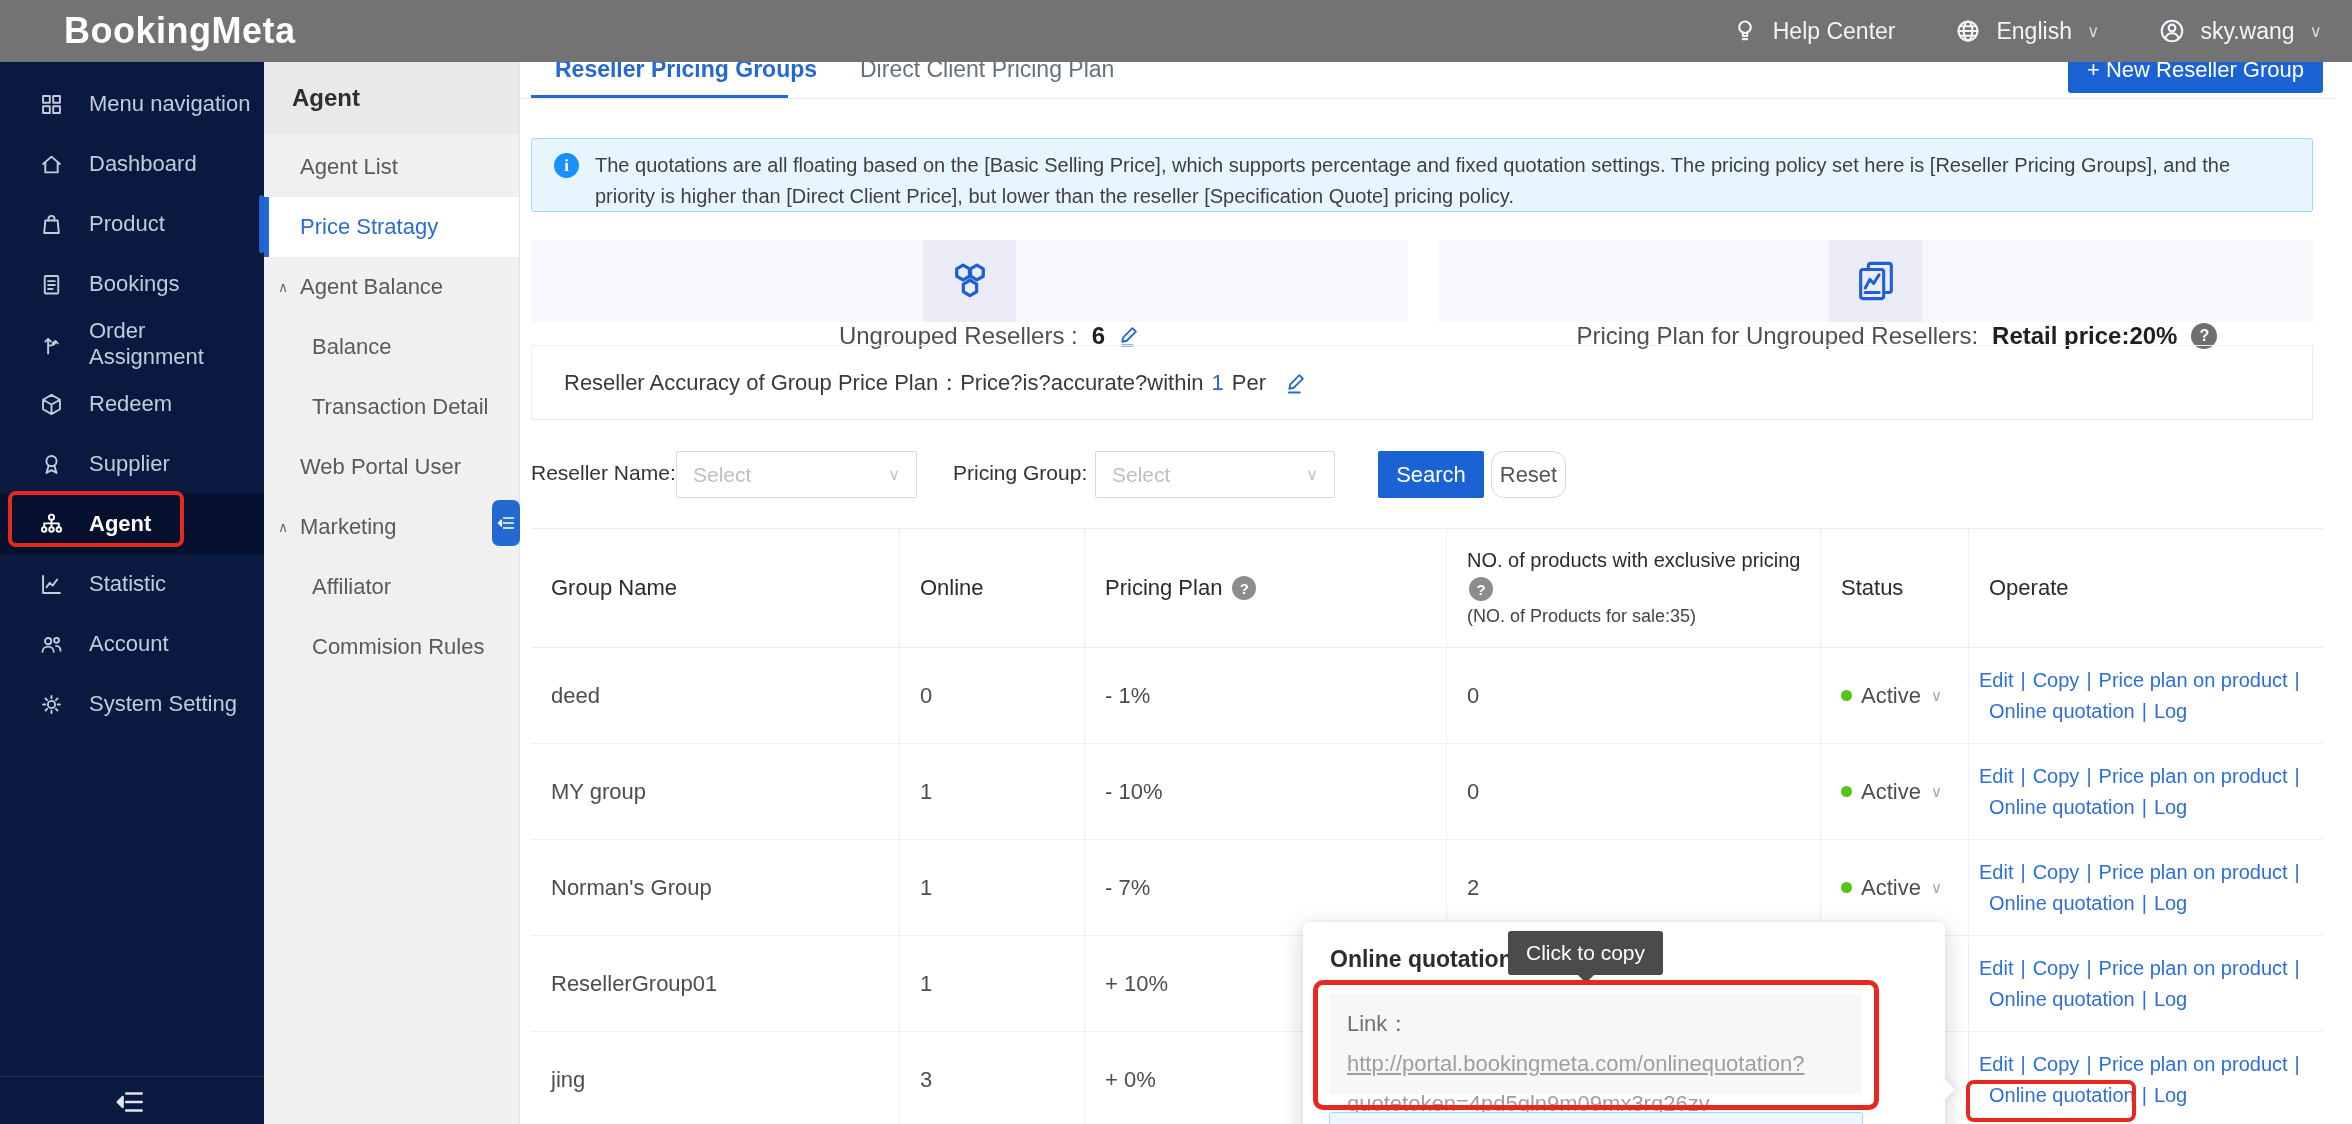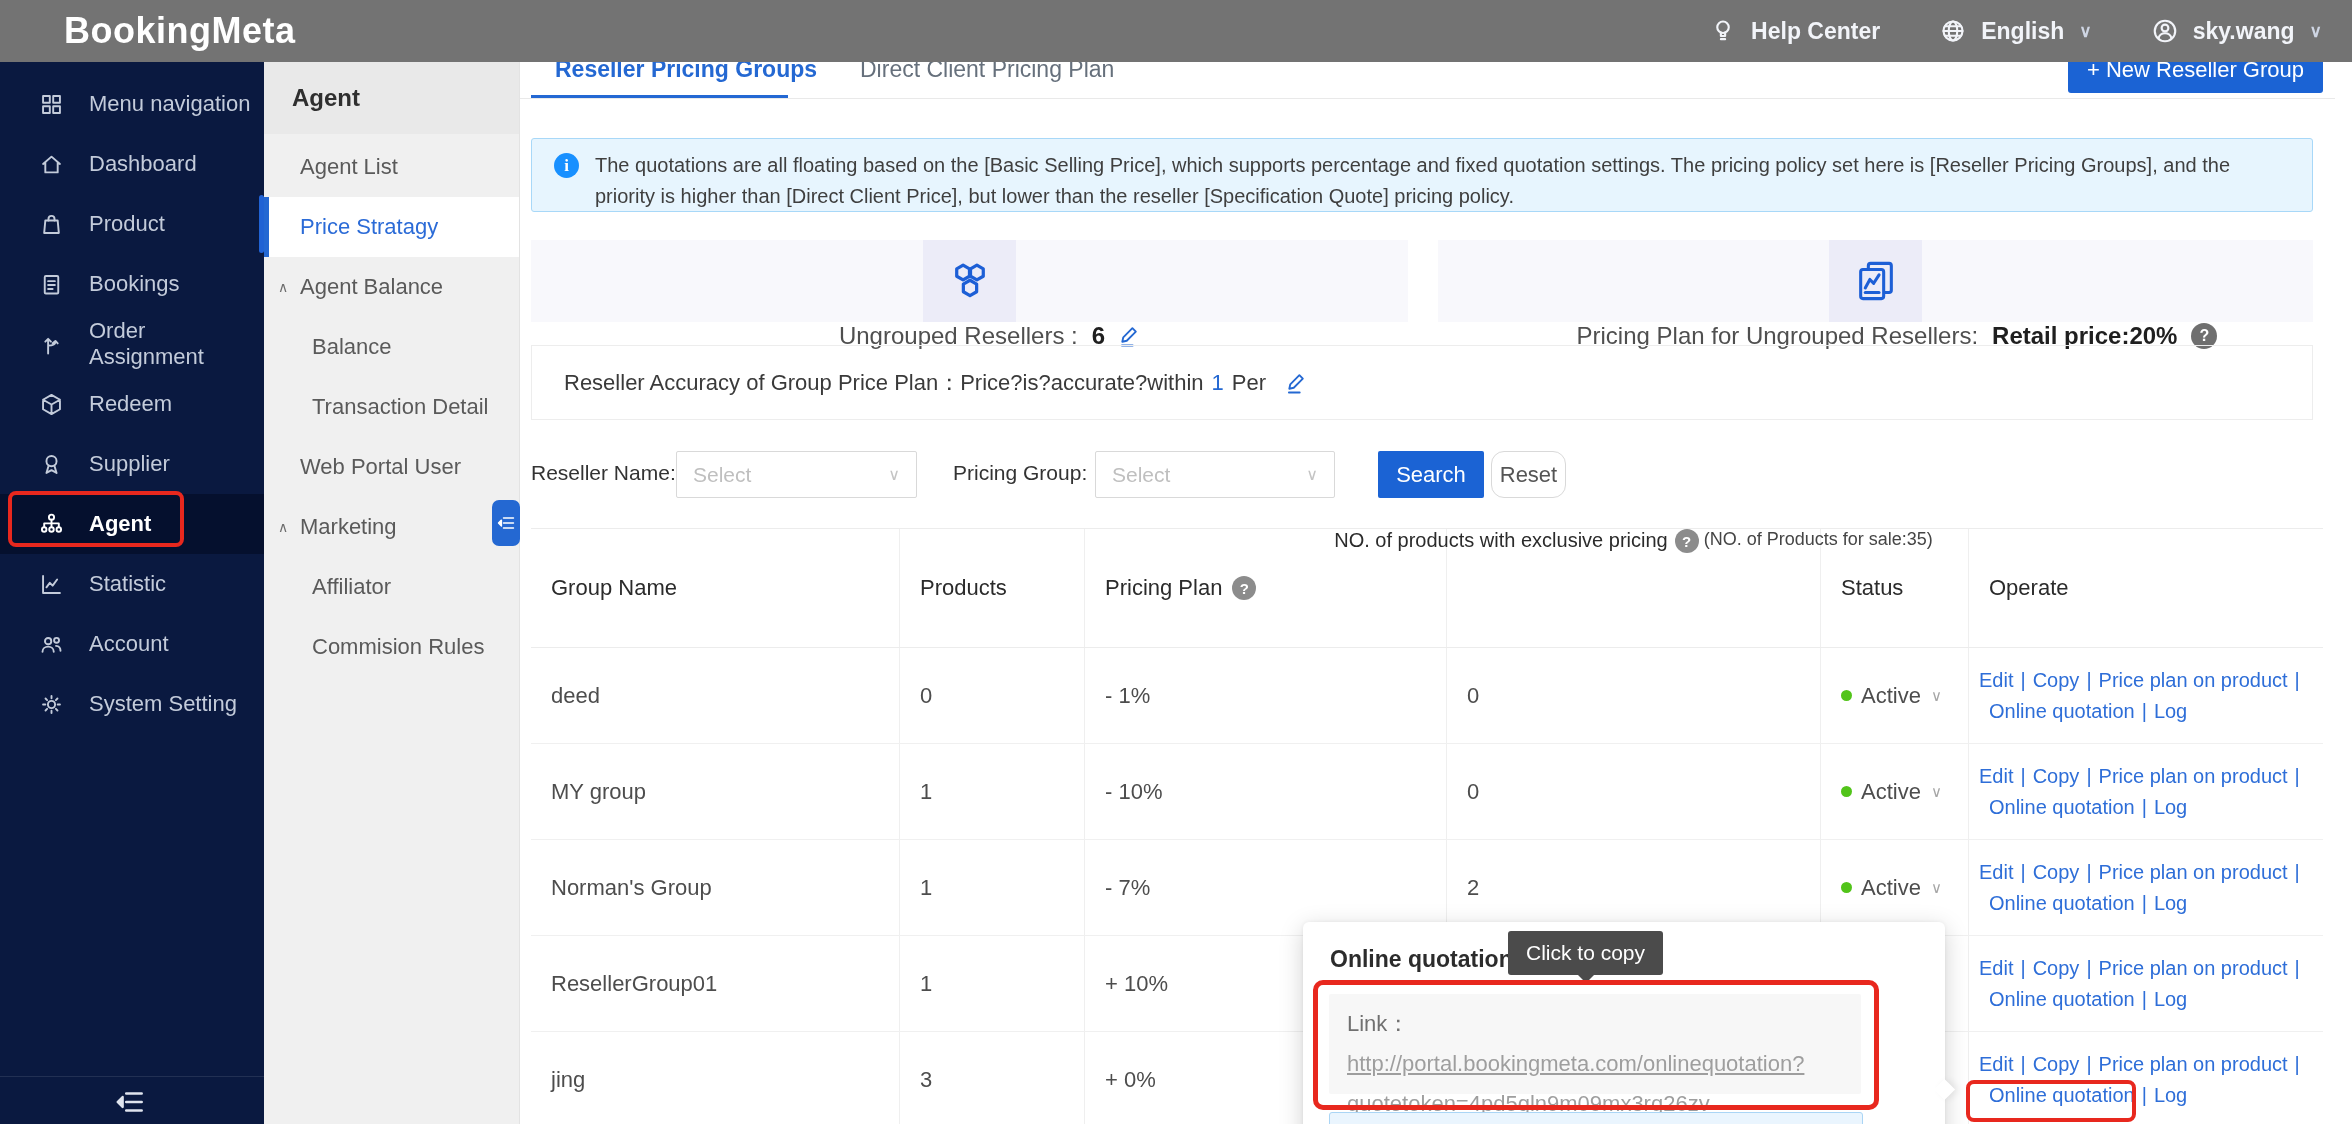--- a/index.html
+++ b/index.html
@@ -8,21 +8,21 @@
     position: relative; overflow: hidden; background:#fff;
     font-family:"Liberation Sans", sans-serif; color:#333;
   }
   .ic { stroke: currentColor; fill: none; stroke-width:1.7; stroke-linecap:round; stroke-linejoin:round; }
 
   
   .topbar { position:absolute; left:0; top:0; width:2352px; height:62px; background:#737373; z-index:50;
             display:flex; align-items:center; }
   .logo { color:#fff; font-size:36px; font-weight:700; letter-spacing:.5px; margin-left:64px; }
   .topbar-right { margin-left:auto; display:flex; align-items:center; gap:58px; margin-right:30px; color:#f2f4f9; font-size:23px; }
-  .topbar-item { display:flex; align-items:center; gap:13px; cursor:pointer;font-weight:bold; }
+  .topbar-item { display:flex; align-items:center; gap:13px; cursor:pointer; }
   .topbar-item svg { width:30px; height:30px; }
   .chevw { font-size:17px; color:#cfd6e4; margin-left:2px; }
 
   
   .sidebar { position:absolute; left:0; top:62px; width:264px; height:1062px; background:#0a1940; z-index:20; }
   .side-list { padding-top:12px; }
   .side-item { height:60px; display:flex; align-items:center; gap:24px; padding-left:38px;
                color:#c3cbda; font-size:22px; cursor:pointer; }
   .side-item svg { width:27px; height:27px; flex:0 0 auto; }
   .side-item.active { background:#05102e; color:#ffffff; font-weight:700; }
@@ -92,21 +92,21 @@
                 border:none; border-radius:2px; font-size:22px; cursor:pointer; }
   .btn-reset { position:absolute; left:988px; top:0; width:75px; height:47px; background:#fff; color:#555;
                border:1px solid #d9d9d9; border-radius:13px; font-size:22px; cursor:pointer; }
 
   
   .table { position:absolute; left:28px; top:466px; width:1792px; }
   .thead { display:flex; height:120px; border-top:1px solid #ececec; border-bottom:1px solid #ececec; color:#2b2b2b; }
   .trow { display:flex; height:96px; border-bottom:1px solid #f0f0f0; color:#4d4d4d; }
   .cell { display:flex; align-items:center; padding:0 20px; border-right:1px solid #efefef; font-size:22px; }
   .c1{width:369px}.c2{width:185px}.c3{width:362px}.c4{width:374px}.c5{width:148px}.c6{width:354px;border-right:none}
-  .th.c4 { flex-direction:row; align-items:flex-start; justify-content:center; gap:5px; }
+  .th.c4 { flex-direction:column; align-items:flex-start; justify-content:center; gap:5px; }
   .th .qmark, .cell .qmark { width:24px; height:24px; border-radius:50%; background:#8c8c8c; color:#fff; font-size:15px;
          font-weight:700; display:inline-flex; align-items:center; justify-content:center; margin-left:10px; flex:0 0 auto; }
   .th.c4 .qmark { margin-left:2px; }
   .c4-l1 { font-size:20px; white-space:nowrap; }
   .c4-l2 { font-size:18px; color:#454545; white-space:nowrap; }
   .dot { width:11px; height:11px; border-radius:50%; background:#52c41a; flex:0 0 auto; }
   .status-txt { margin:0 10px 0 9px; }
   .chevg { font-size:15px; color:#a6a6a6; }
   .op { padding:0 8px 0 10px; }
   .oplines { font-size:20px; line-height:31px; color:#2e6ed8; white-space:nowrap; }
@@ -373,21 +373,21 @@
     <button class="btn-search">Search</button>
     <button class="btn-reset">Reset</button>
   </div>
 
   <div class="table">
     <div class="thead">
       <div class="cell th c1">
           <span>Group Name</span>
         </div>
       <div class="cell th c2">
-          <span>Products</span>
+          <span>Online</span>
         </div>
       <div class="cell th c3">
           <span>Pricing Plan</span>
           <span class="qmark">?</span>
         </div>
       <div class="cell th c4">
         <div class="c4-l1">NO. of products with exclusive pricing</div>
         <span class="qmark">?</span>
         <div class="c4-l2">(NO. of Products for sale:35)</div>
       </div>

